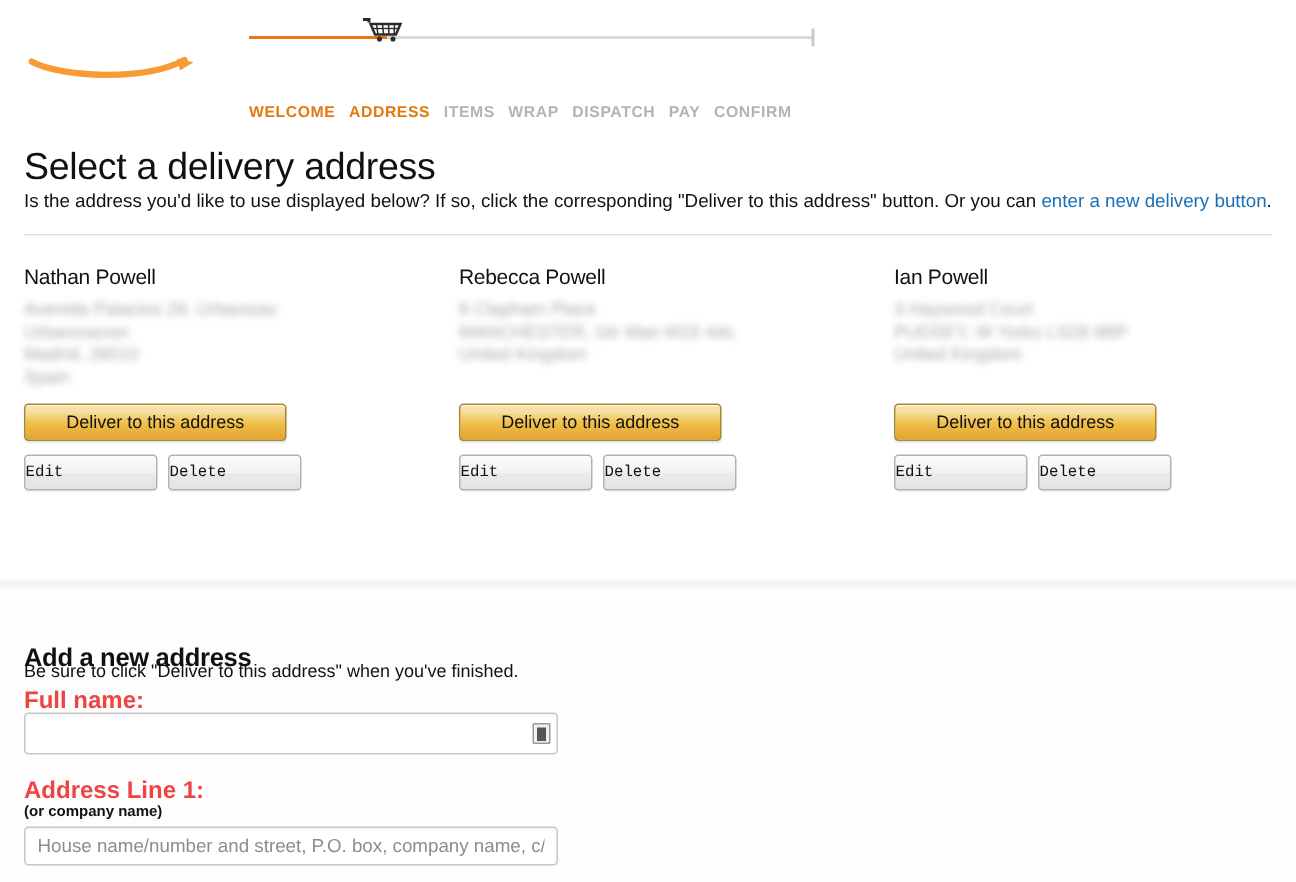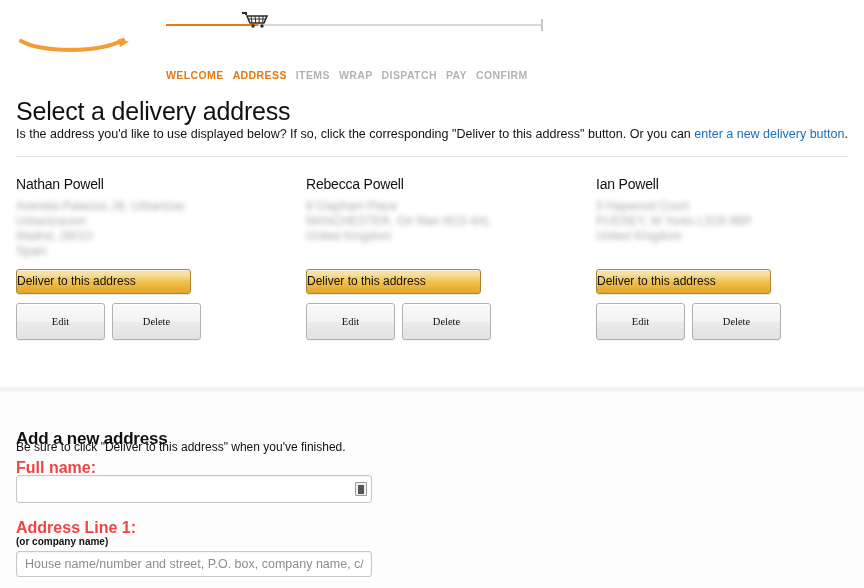--- a/index.html
+++ b/index.html
@@ -114,34 +114,34 @@
     width: 175px; height: 25px;
     margin-top: 10px;
     border: 1px solid #a88734;
     border-radius: 3px;
     background: linear-gradient(to bottom, #f7dfa5 0%, #f7dfa5 18%, #f0c14b 52%, #e8ae38 82%, #e4a62c 100%);
     box-shadow: inset 0 1px 0 rgba(255,255,255,0.65), 0 1px 1px rgba(0,0,0,0.10);
     font-family: "Liberation Sans", sans-serif;
     font-size: 12px; font-weight: 400; color: #111;
     cursor: pointer;
     line-height: 23px;
-    text-align: left;
+    text-align: center;
     padding: 0;
   }
 
   .minibtns { margin-top: 9px; display: flex; gap: 7px; }
   .btn-mini {
-    width: 89px; height: 37px;
+    width: 89px; height: 24px;
     border: 1px solid #adb1b8;
     border-radius: 3px;
     background: linear-gradient(to bottom, #fbfbfb 0%, #f2f2f2 50%, #ebebeb 51%, #e2e2e2 100%);
     box-shadow: inset 0 1px 0 rgba(255,255,255,0.85), 0 1px 0 rgba(0,0,0,0.05);
-    font-family: Liberation Serif, serif;
+    font-family: Liberation Mono, monospace;
     font-size: 10.5px; color: #111;
-    cursor: pointer; padding: 0; line-height: 17px; text-align:center;
+    cursor: pointer; padding: 0; line-height: 17px; text-align:left;
   }
 
   
   .section-shadow {
     position: absolute; left: 0; top: 385px; width: 864px; height: 8px;
     background: linear-gradient(to bottom, rgba(0,0,0,0.00) 0%, rgba(0,0,0,0.055) 55%, rgba(0,0,0,0.0) 100%);
   }
   .section-band {
     position: absolute; left: 0; top: 392px; width: 864px; height: 196px;
     background: #fdfdfd;

